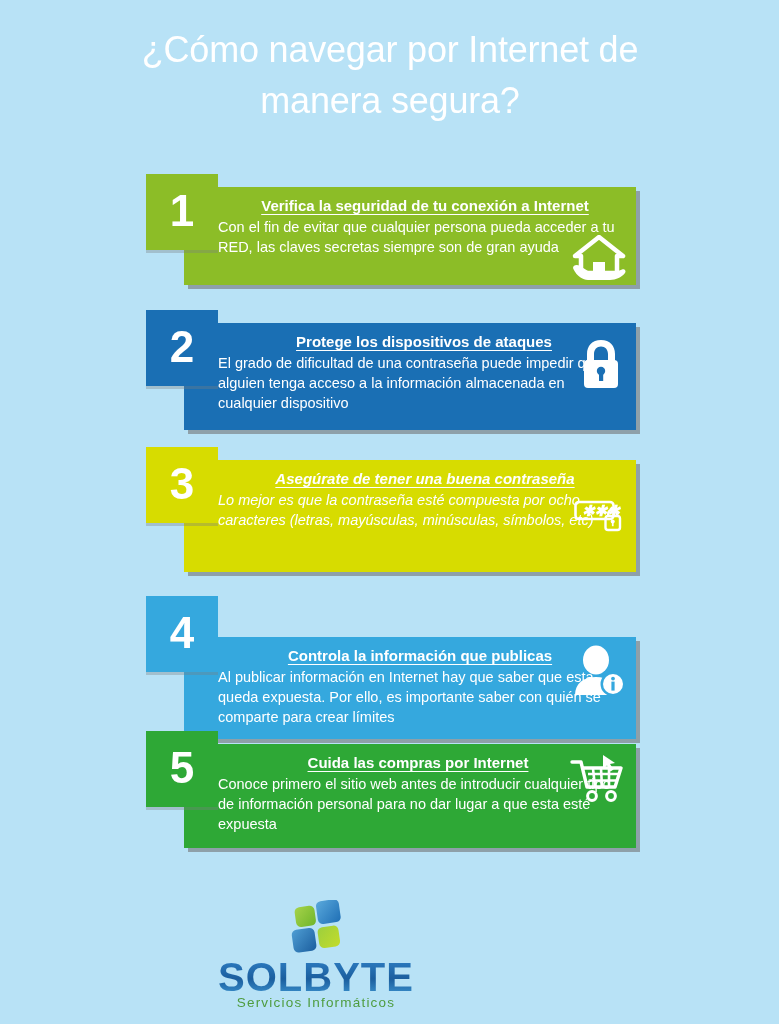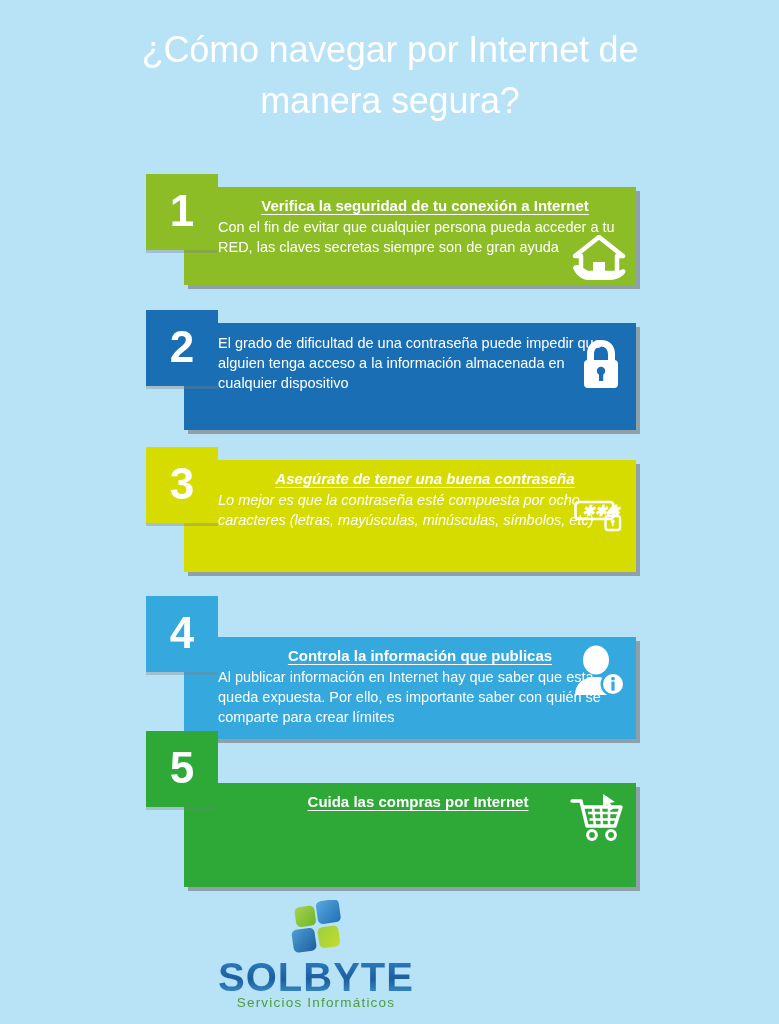--- a/index.html
+++ b/index.html
@@ -109,21 +109,21 @@
   #card-1 .card-icon { top: 48px; }
   #card-2 .card-icon { top: 14px; right: 14px; }
   #card-3 .card-icon { top: 40px; right: 10px; }
   #card-4 .card-icon { top: 8px; right: 10px; }
   #card-5 .card-icon { top: 10px; right: 10px; }
 
   #card-1 .card-body { min-height: 98px; }
   #card-2 .card-body { min-height: 107px; }
   #card-3 .card-body { min-height: 112px; }
   #card-4 .card-body { min-height: 101px; margin-top: 28px; }
-  #card-5 .card-body { min-height: 104px; margin-top: 39px; }
+  #card-5 .card-body { min-height: 104px; }
 
   
   .logo {
     position: absolute;
     left: 0;
     top: 900px;
     width: 632px;
     text-align: center;
   }
   .logo-mark {
@@ -165,20 +165,21 @@
       </svg>
     </div>
   </div>
   <div class="card-tab" style="background: rgb(140, 189, 39);">
     <div class="card-num">1</div>
   </div>
 </div>
 
 <div class="card" id="card-2">
   <div class="card-body" style="background: rgb(26, 111, 180);">
+    <div class="card-heading">Protege los dispositivos de ataques</div>
     <div class="card-text">El grado de dificultad de una contraseña puede impedir que alguien tenga acceso a la información almacenada en cualquier dispositivo</div>
     <div class="card-icon">
       <svg width="42" height="54" viewBox="0 0 42 54" aria-hidden="true">
         <path d="M21 3 C12 3 7 9 7 17 L7 24 L14 24 L14 17 C14 12.5 16.8 9.5 21 9.5 C25.2 9.5 28 12.5 28 17 L28 24 L35 24 L35 17 C35 9 30 3 21 3 Z" fill="#ffffff"></path>
         <rect x="4" y="23" width="34" height="28" rx="4" fill="#ffffff"></rect>
         <circle cx="21" cy="34" r="4.2" fill="#1a6fb4"></circle>
         <rect x="19" y="35" width="4.2" height="9" fill="#1a6fb4"></rect>
       </svg>
     </div>
   </div>
@@ -223,20 +224,21 @@
     </div>
   </div>
   <div class="card-tab" style="background: rgb(53, 168, 222);">
     <div class="card-num">4</div>
   </div>
 </div>
 
 <div class="card" id="card-5">
   <div class="card-body" style="background: rgb(46, 168, 54);">
     <div class="card-heading">Cuida las compras por Internet</div>
+    <div class="card-text">Conoce primero el sitio web antes de introducir cualquier tipo de información personal para no dar lugar a que esta esté expuesta</div>
     <div class="card-icon">
       <svg width="56" height="50" viewBox="0 0 56 50" aria-hidden="true">
         <path d="M2 8 L11 8 L17 33 L45 33 L51 14 L14 14" fill="none" stroke="#ffffff" stroke-width="3.4" stroke-linejoin="round" stroke-linecap="round"></path>
         <path d="M18 20 L49 20 M19.5 26.5 L47 26.5 M23 14.5 L25 33 M31 14.5 L32 33 M39 14.5 L39 33" stroke="#ffffff" stroke-width="2.6"></path>
         <circle cx="22" cy="42" r="4.4" fill="none" stroke="#ffffff" stroke-width="3"></circle>
         <circle cx="41" cy="42" r="4.4" fill="none" stroke="#ffffff" stroke-width="3"></circle>
         <path d="M33 1 L33 15 L37 11.5 L40.5 17.5 L43.5 15.5 L40 10 L45 9 Z" fill="#ffffff"></path>
       </svg>
     </div>
   </div>

